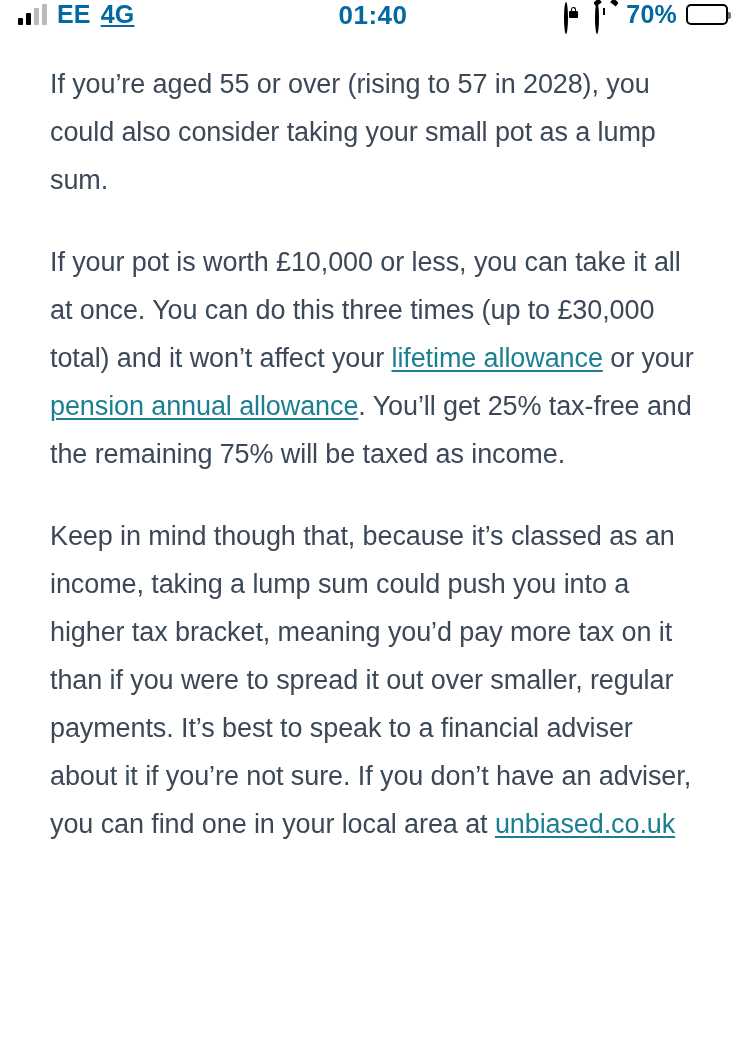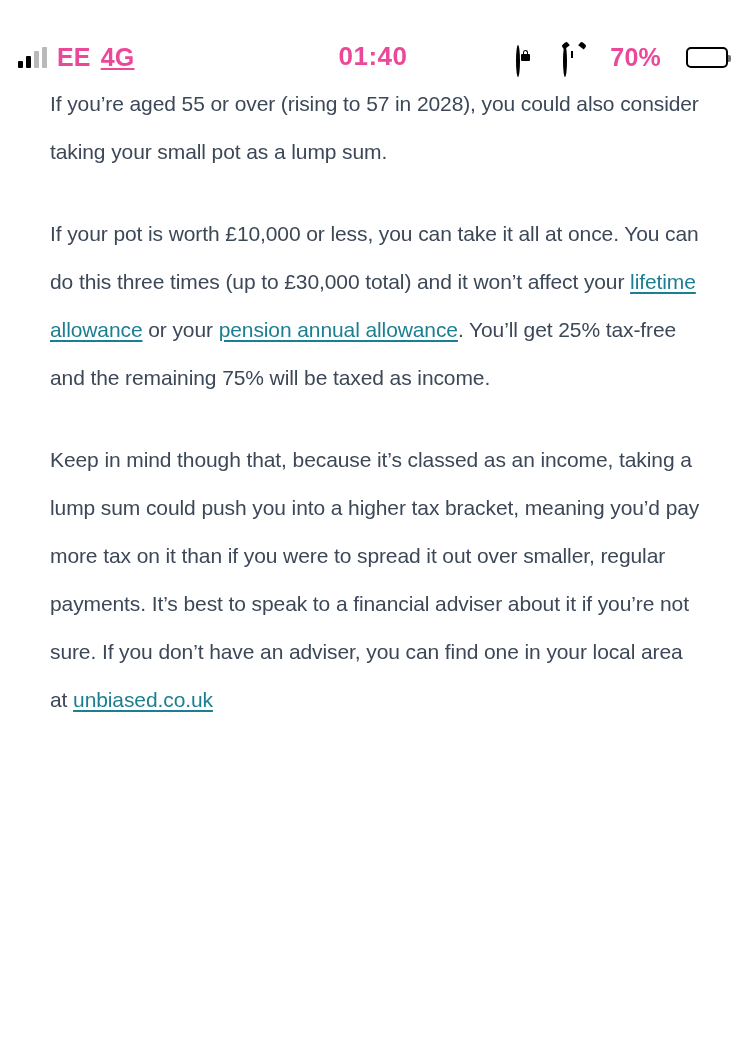--- a/index.html
+++ b/index.html
@@ -12,46 +12,45 @@
     height: 1038px;
     font-family: "Liberation Sans", sans-serif;
     color: #3c4858;
     overflow: hidden;
   }
 
   
   .status-bar {
     height: 52px;
     display: flex;
-    align-items: flex-end;
+    align-items: flex-start;
     padding: 0 22px 0 18px;
     box-sizing: border-box;
     font-size: 25px;
     font-weight: 700;
-    color: #ec4899;
+    color: #0369a1;
     letter-spacing: 0.2px;
-    margin-top: 20px;
   }
   .status-left {
     display: flex;
     align-items: center;
     gap: 10px;
     flex: 1 1 0;
   }
   .status-center {
     flex: 0 0 auto;
     font-size: 26px;
     font-weight: 700;
     letter-spacing: 0.5px;
   }
   .status-right {
     display: flex;
     align-items: center;
     justify-content: flex-end;
-    gap: 25px;
+    gap: 9px;
     flex: 1 1 0;
   }
 
   
   .signal {
     display: flex;
     align-items: flex-end;
     gap: 3px;
     height: 20px;
   }
@@ -159,21 +158,21 @@
     border-radius: 0 2px 2px 0;
     opacity: .55;
   }
 
   
   .article {
     padding: 8px 46px 0 50px;
     box-sizing: border-box;
   }
   .para {
-    font-size: 21px;
+    font-size: 27px;
     line-height: 48px;
     color: #3c4858;
     margin: 0 0 34px 0;
     letter-spacing: -0.1px;
   }
   .para:last-child { margin-bottom: 0; }
   a.link {
     color: #1b7f91;
     text-decoration: underline;
     text-underline-offset: 3px;

